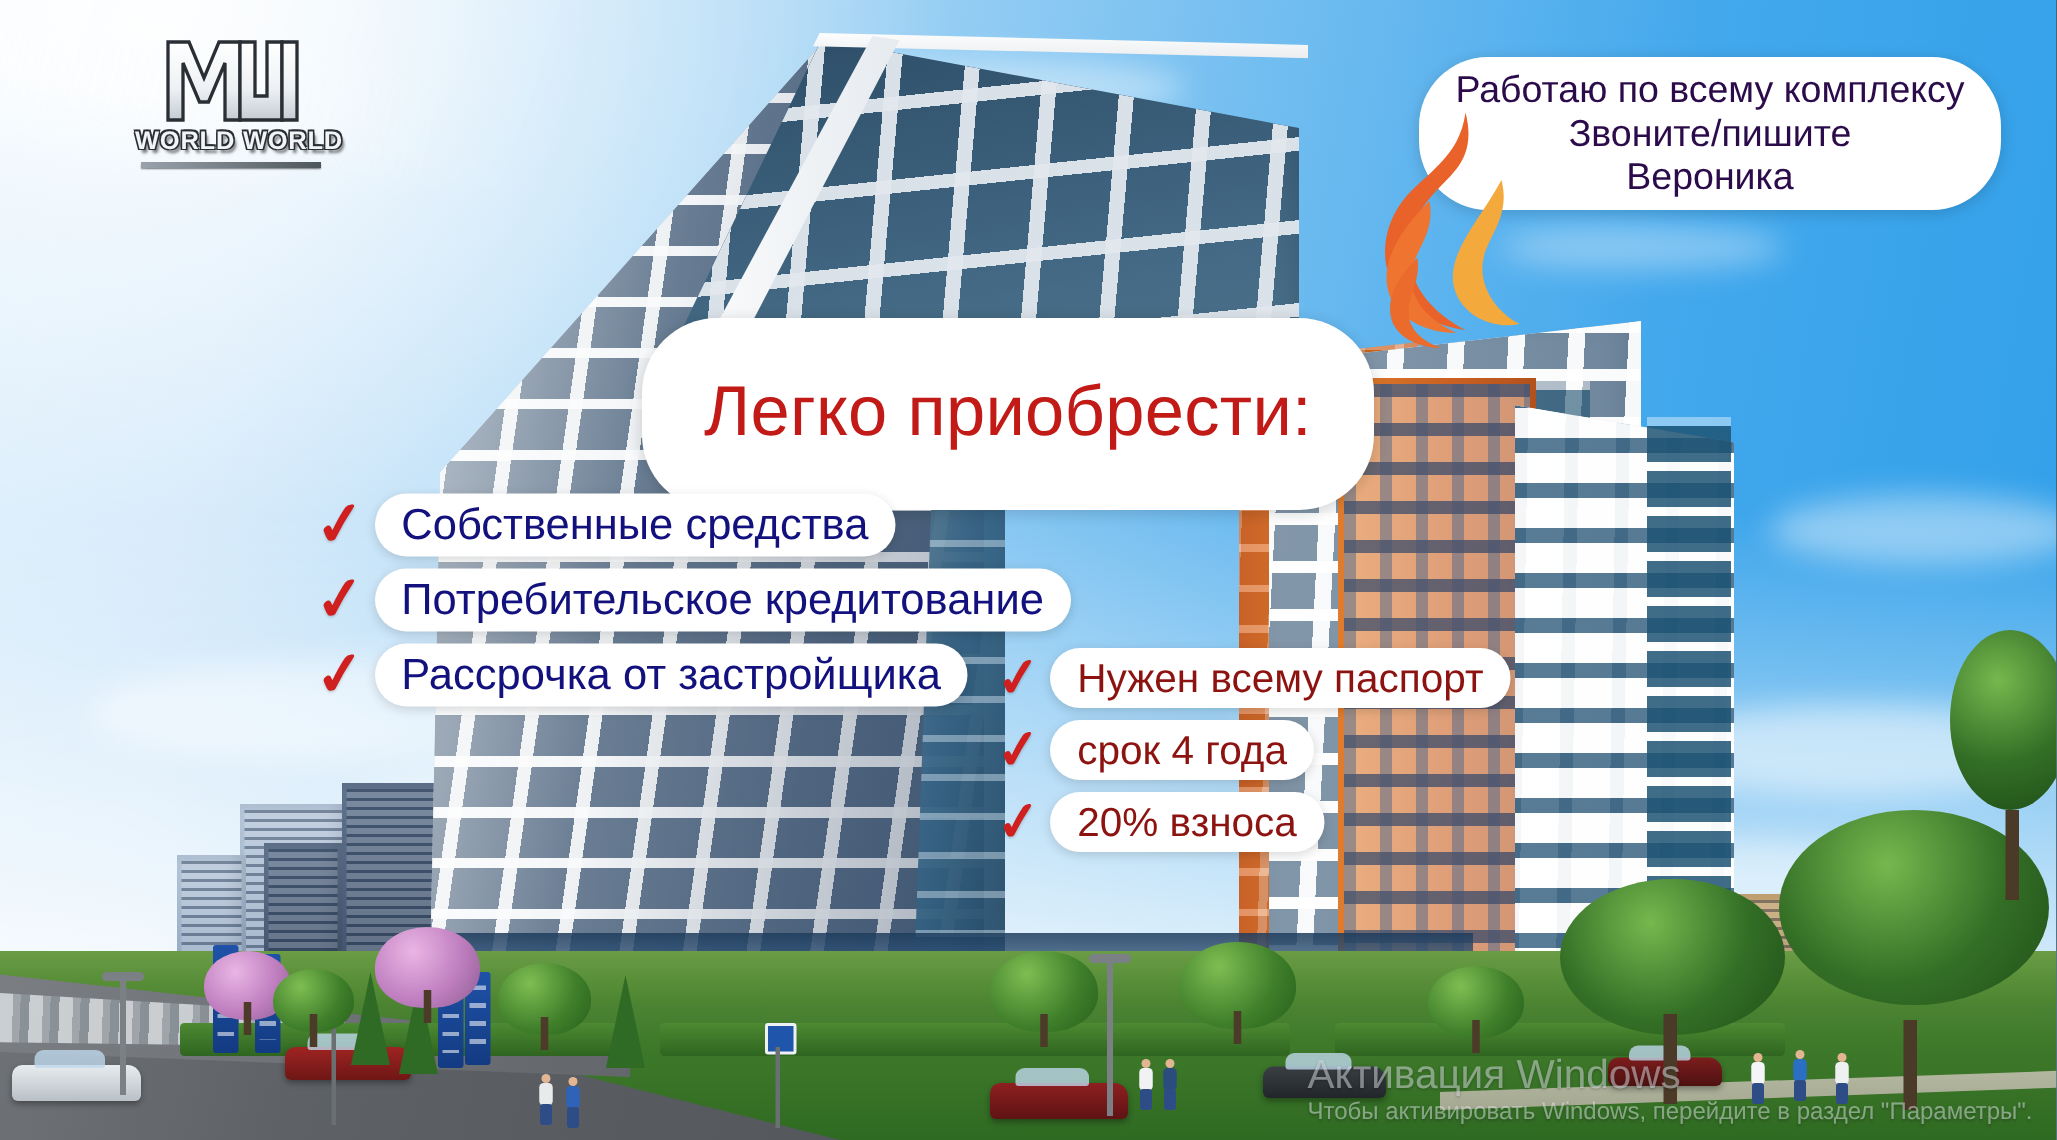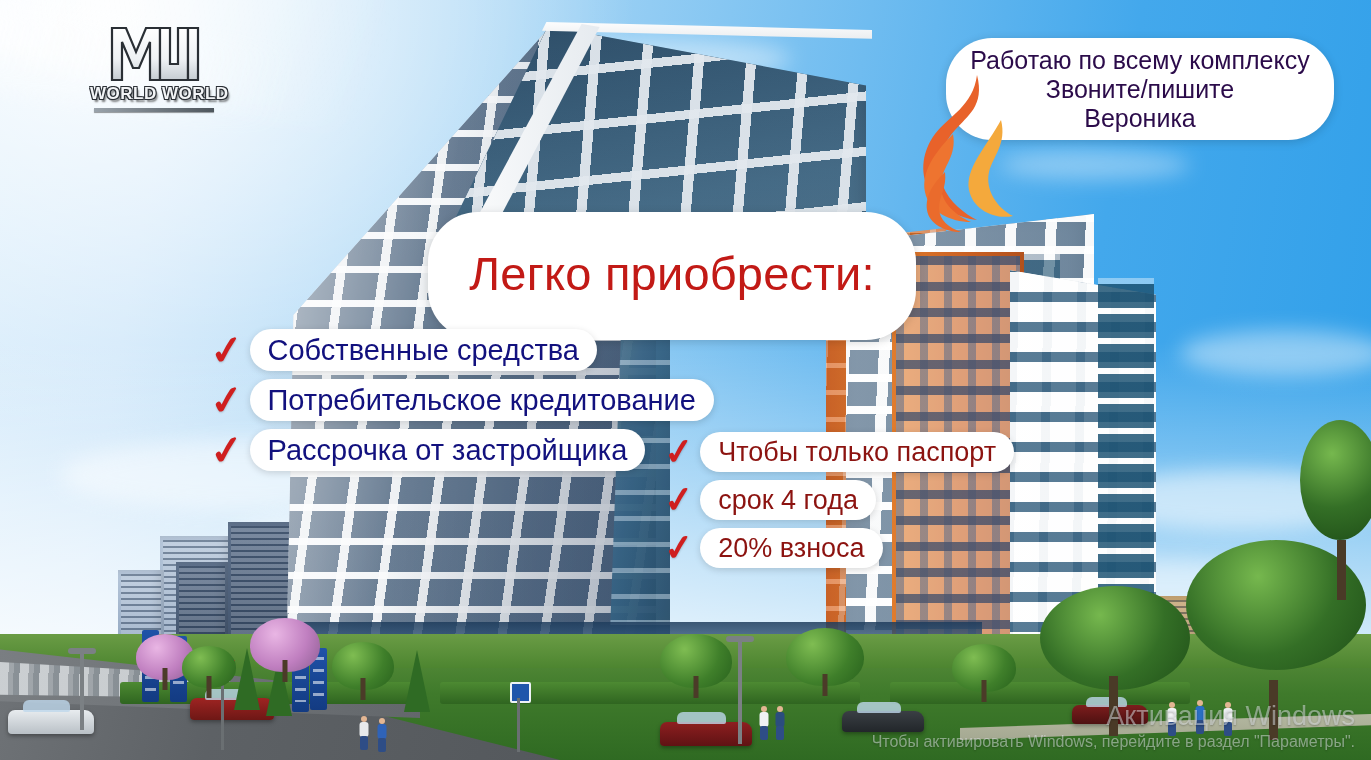--- a/index.html
+++ b/index.html
@@ -381,21 +381,21 @@
   }
   #logo-underline{
     position:absolute;left:4px;top:90px;width:120px;height:4px;
     background:linear-gradient(to right,#9aa3ab,#4e565d);
     box-shadow:0 1px 1px rgba(0,0,0,.4);
   }
 
   
   #watermark{
     position:absolute;right:16px;bottom:8px;
-    text-align:right;z-index:4;pointer-events:none;
+    text-align:left;z-index:4;pointer-events:none;
     color:rgba(236,240,244,.48);
     text-shadow:0 1px 2px rgba(0,0,0,.25);
   }
   #wm-title{font-size:27px;line-height:32px;}
   #wm-sub{font-size:16px;line-height:20px;}
 </style>
 </head>
 <body>
 
 <div id="stage">
@@ -610,21 +610,21 @@
     <span class="check">✓</span>
     <span class="chip main">Потребительское кредитование</span>
   </div>
   <div id="row-3" class="listrow">
     <span class="check">✓</span>
     <span class="chip main">Рассрочка от застройщика</span>
   </div>
 
   <div id="row-4" class="listrow">
     <span class="check sub">✓</span>
-    <span class="chip sub">Чтобы только паспорт</span>
+    <span class="chip sub">Нужен всему паспорт</span>
   </div>
   <div id="row-5" class="listrow">
     <span class="check sub">✓</span>
     <span class="chip sub">срок 4 года</span>
   </div>
   <div id="row-6" class="listrow">
     <span class="check sub">✓</span>
     <span class="chip sub">20% взноса</span>
   </div>
 

